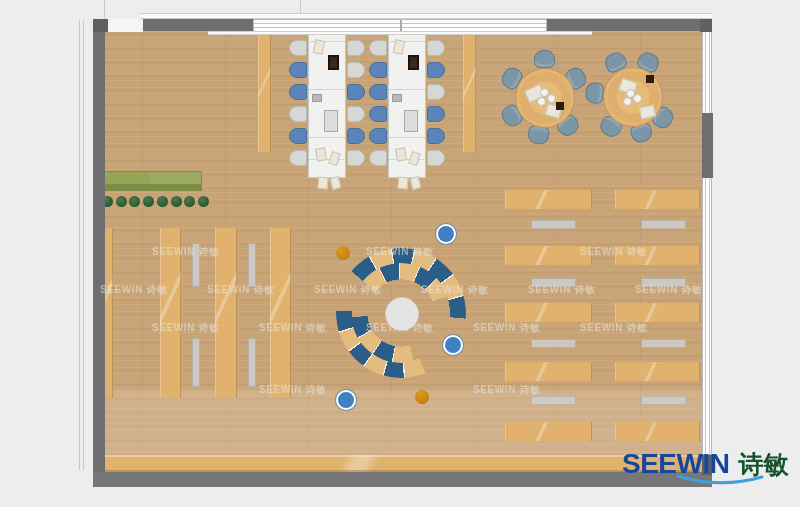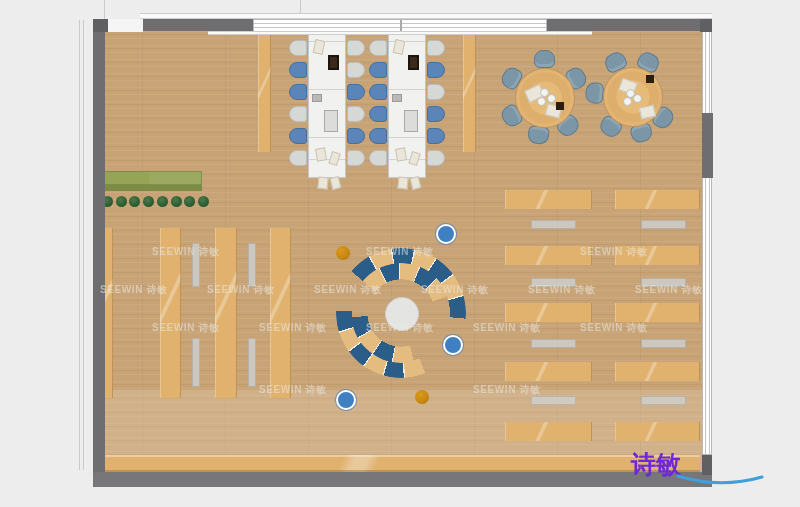--- a/index.html
+++ b/index.html
@@ -223,18 +223,19 @@
       <span class="wm" style="left: 473px; top: 321px;">SEEWIN 诗敏</span>
       <span class="wm" style="left: 580px; top: 321px;">SEEWIN 诗敏</span>
       <span class="wm" style="left: 152px; top: 245px;">SEEWIN 诗敏</span>
       <span class="wm" style="left: 366px; top: 245px;">SEEWIN 诗敏</span>
       <span class="wm" style="left: 580px; top: 245px;">SEEWIN 诗敏</span>
       <span class="wm" style="left: 259px; top: 383px;">SEEWIN 诗敏</span>
       <span class="wm" style="left: 473px; top: 383px;">SEEWIN 诗敏</span>
     </div>
 
   <div class="abs logo">
-    <span class="logo-cn" style="color: #6d28d9;">诗敏</span>
+    <span class="logo-en" style="color: rgb(21, 71, 156);">SEEWIN</span>
+    <span class="logo-cn" style="color: #14532d;">诗敏</span>
     <svg width="92" height="13" style="position:absolute;left:52px;top:26px;" viewBox="0 0 92 13">
       <path d="M4 2 Q 46 15 88 3" fill="none" stroke-linecap="round" stroke-width="3" class="swoosh" stroke="#3fa0dc"></path>
     </svg>
   </div>
 </div>
 
 </body></html>

